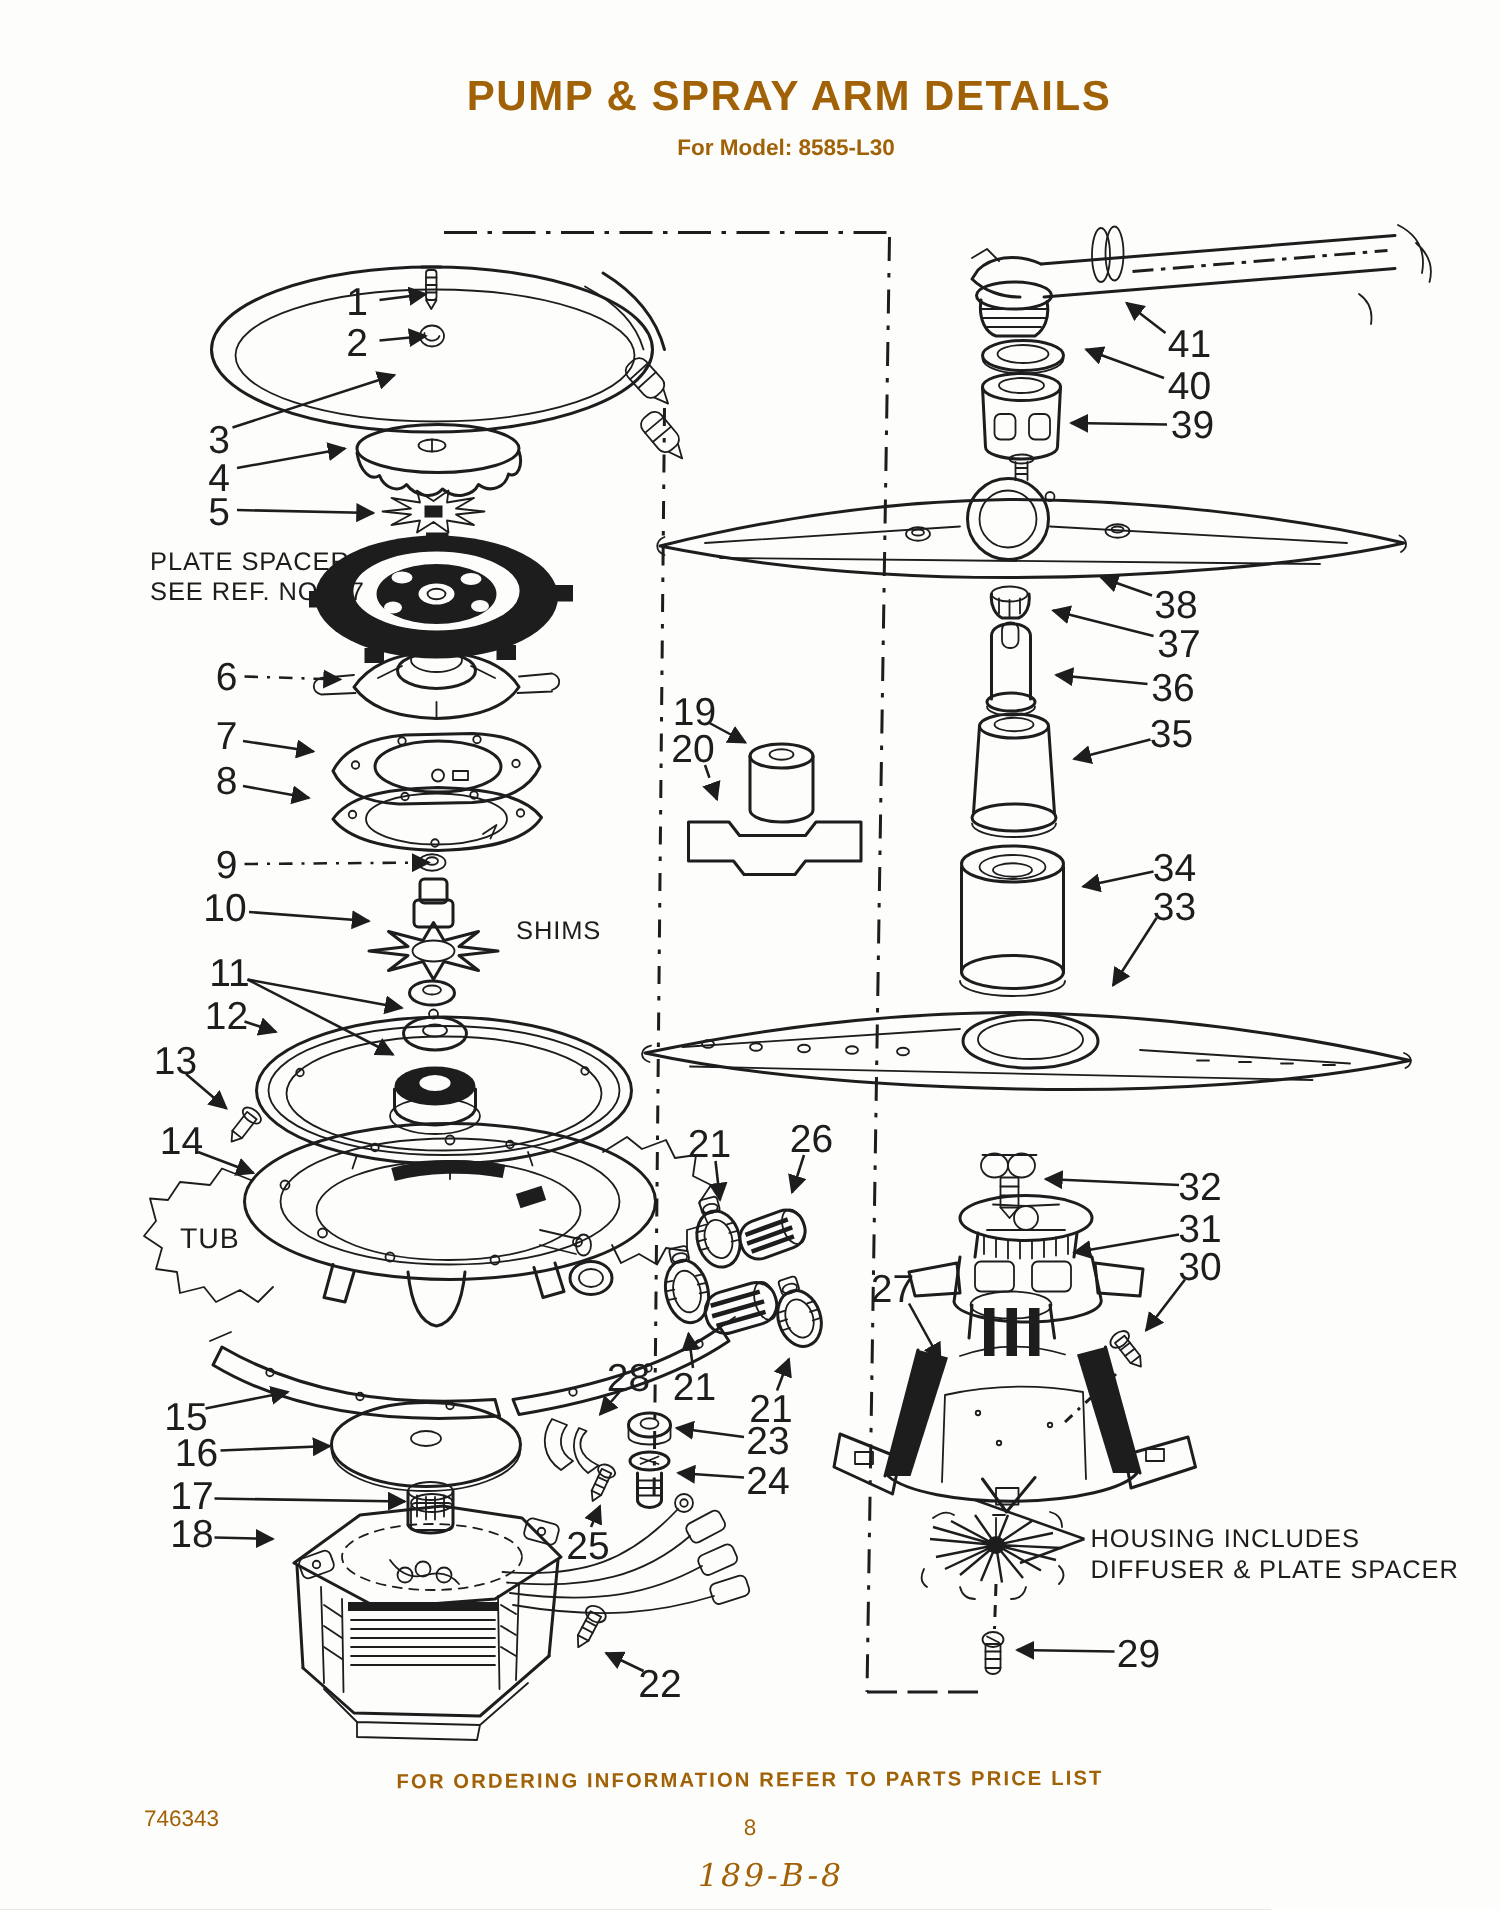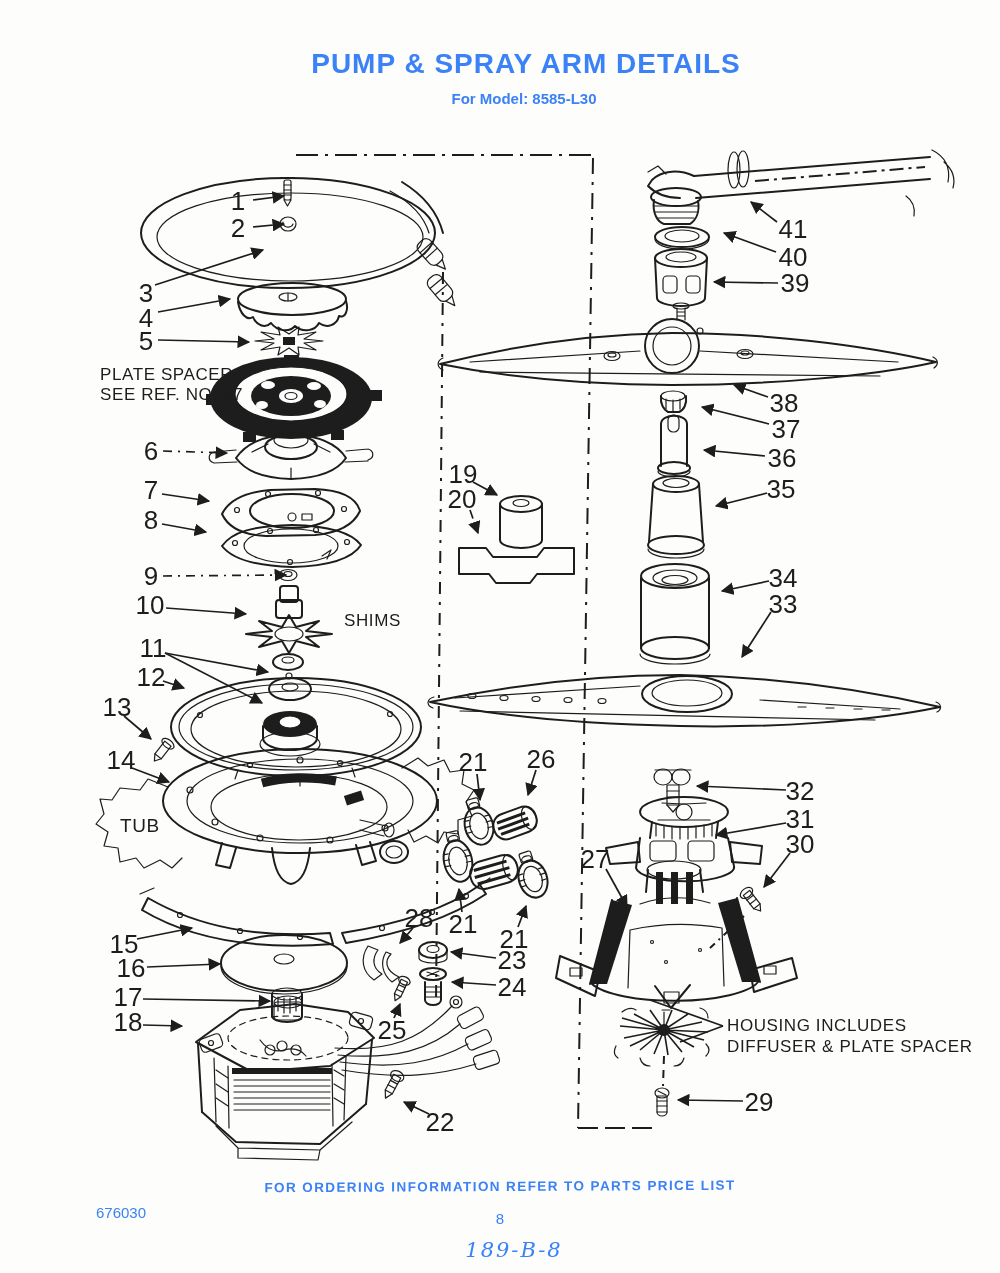--- a/index.html
+++ b/index.html
@@ -1,17 +1,17 @@
 <!DOCTYPE html>
 <html><head>
 <meta charset="utf-8">
 <style>
   html,body{margin:0;padding:0;background:#d9d9d9;}
   .page{position:relative;width:1000px;height:1273px;margin:0 auto;background:#fdfdfc;overflow:hidden;
-        font-family:"Liberation Sans",sans-serif;color:#3b82f6;}
+        font-family:"Liberation Sans",sans-serif;color:#a16207;}
   .hdr{position:absolute;left:0;width:1000px;text-align:center;}
   .title{top:48px;transform:translateX(26px);font-size:28px;font-weight:bold;letter-spacing:1px;}
   .subtitle{top:90px;transform:translateX(24px);font-size:15px;font-weight:bold;}
   .ftr{position:absolute;white-space:nowrap;}
   .note-order{left:0;width:1000px;top:1179px;text-align:center;font-size:13.5px;font-weight:bold;letter-spacing:1.4px;transform:rotate(-.3deg);}
   .doc-num{left:96px;top:1204px;font-size:15px;}
   .page-num{left:0;width:1000px;top:1210px;text-align:center;font-size:15px;}
   .plate-code{left:0;width:1000px;top:1238px;text-align:center;transform:translateX(14px);
               font-family:"DejaVu Serif",serif;font-style:italic;font-size:21px;letter-spacing:2px;}
   svg{position:absolute;left:0;top:0;}
@@ -552,16 +552,16 @@
         <text x="100" y="380" class="note" style="font-size:17px">PLATE SPACER</text>
         <text x="100" y="400" class="note" style="font-size:17px">SEE REF. NO. 27</text>
         <text x="344" y="626" class="note" style="font-size:17px">SHIMS</text>
         <text x="120" y="832" class="note" style="font-size:19px">TUB</text>
         <text x="727" y="1031" class="note" style="font-size:17px">HOUSING INCLUDES</text>
         <text x="727" y="1052" class="note" style="font-size:17px">DIFFUSER &amp; PLATE SPACER</text>
       </g>
   </svg>
 
   <div class="ftr note-order">FOR ORDERING INFORMATION REFER TO PARTS PRICE LIST</div>
-  <div class="ftr doc-num">676030</div>
+  <div class="ftr doc-num">746343</div>
   <div class="ftr page-num">8</div>
   <div class="ftr plate-code">189-B-8</div>
 </div>
 
 </body></html>

